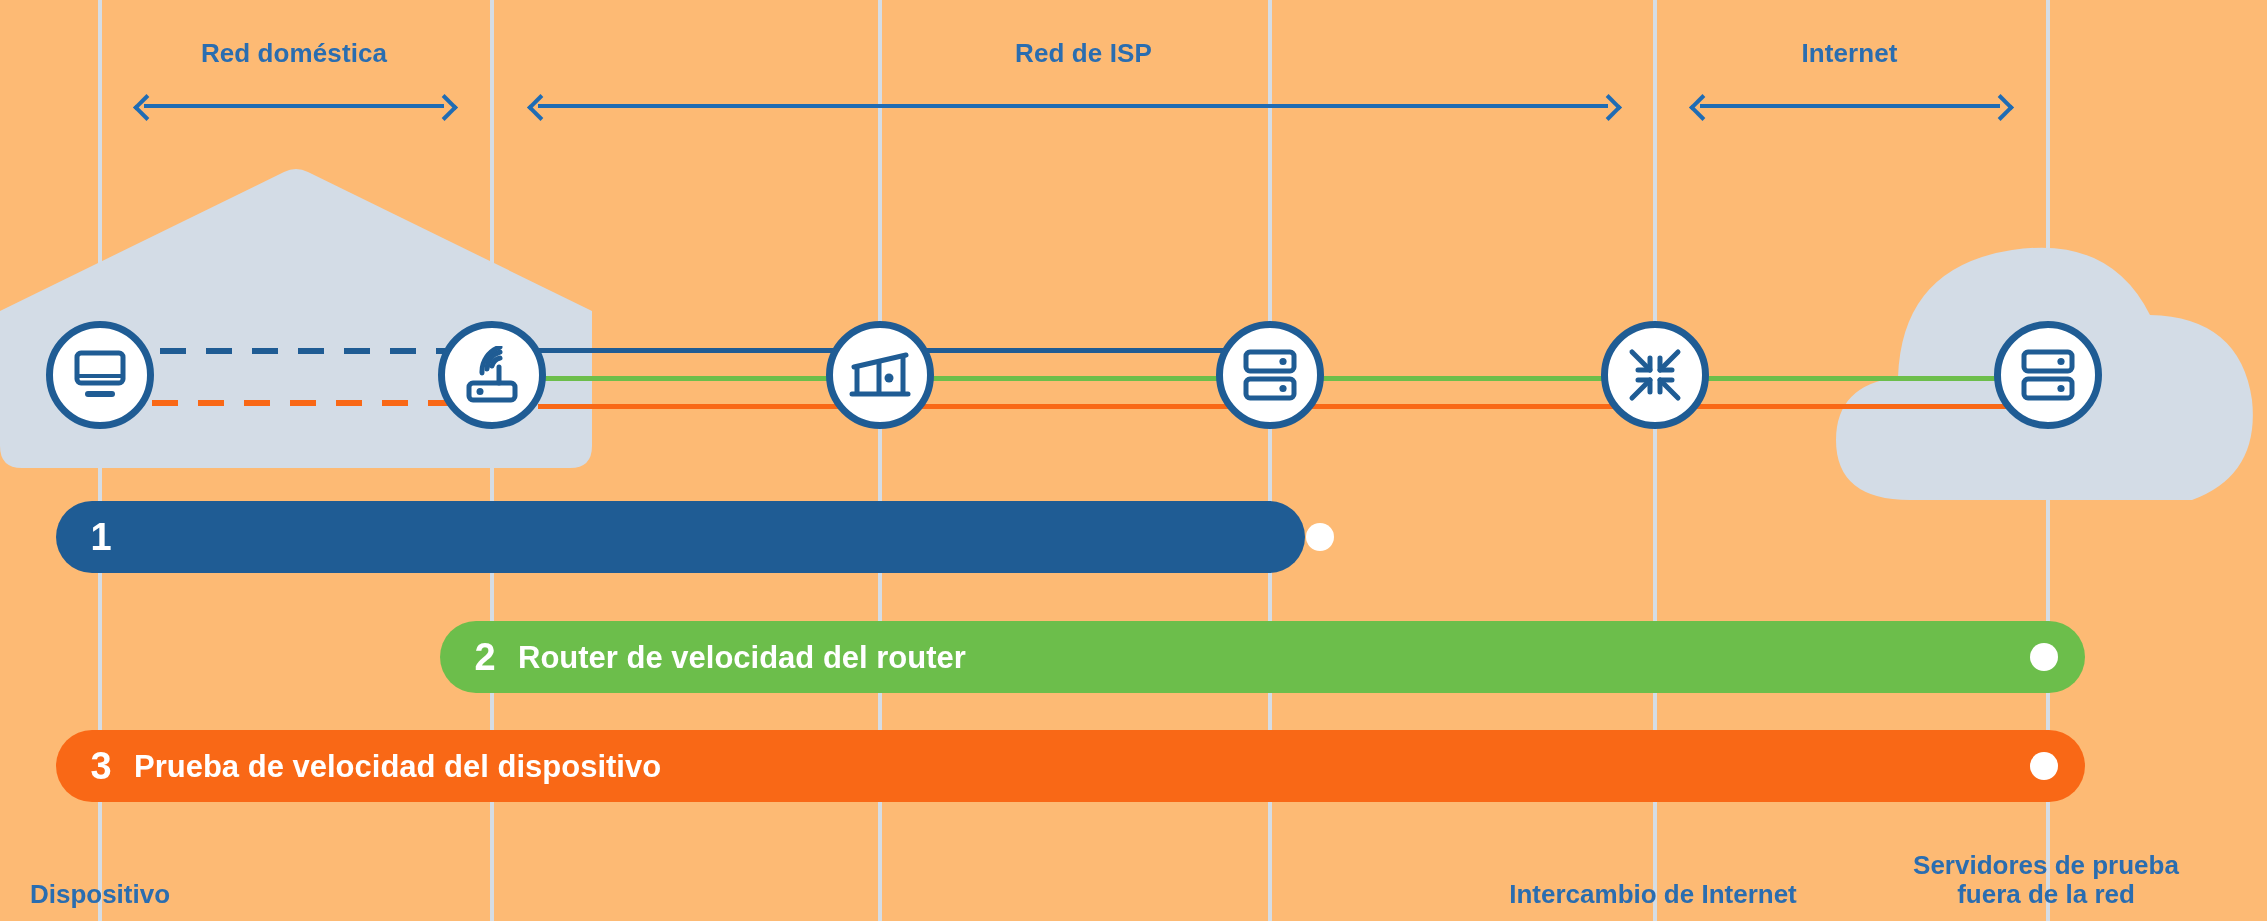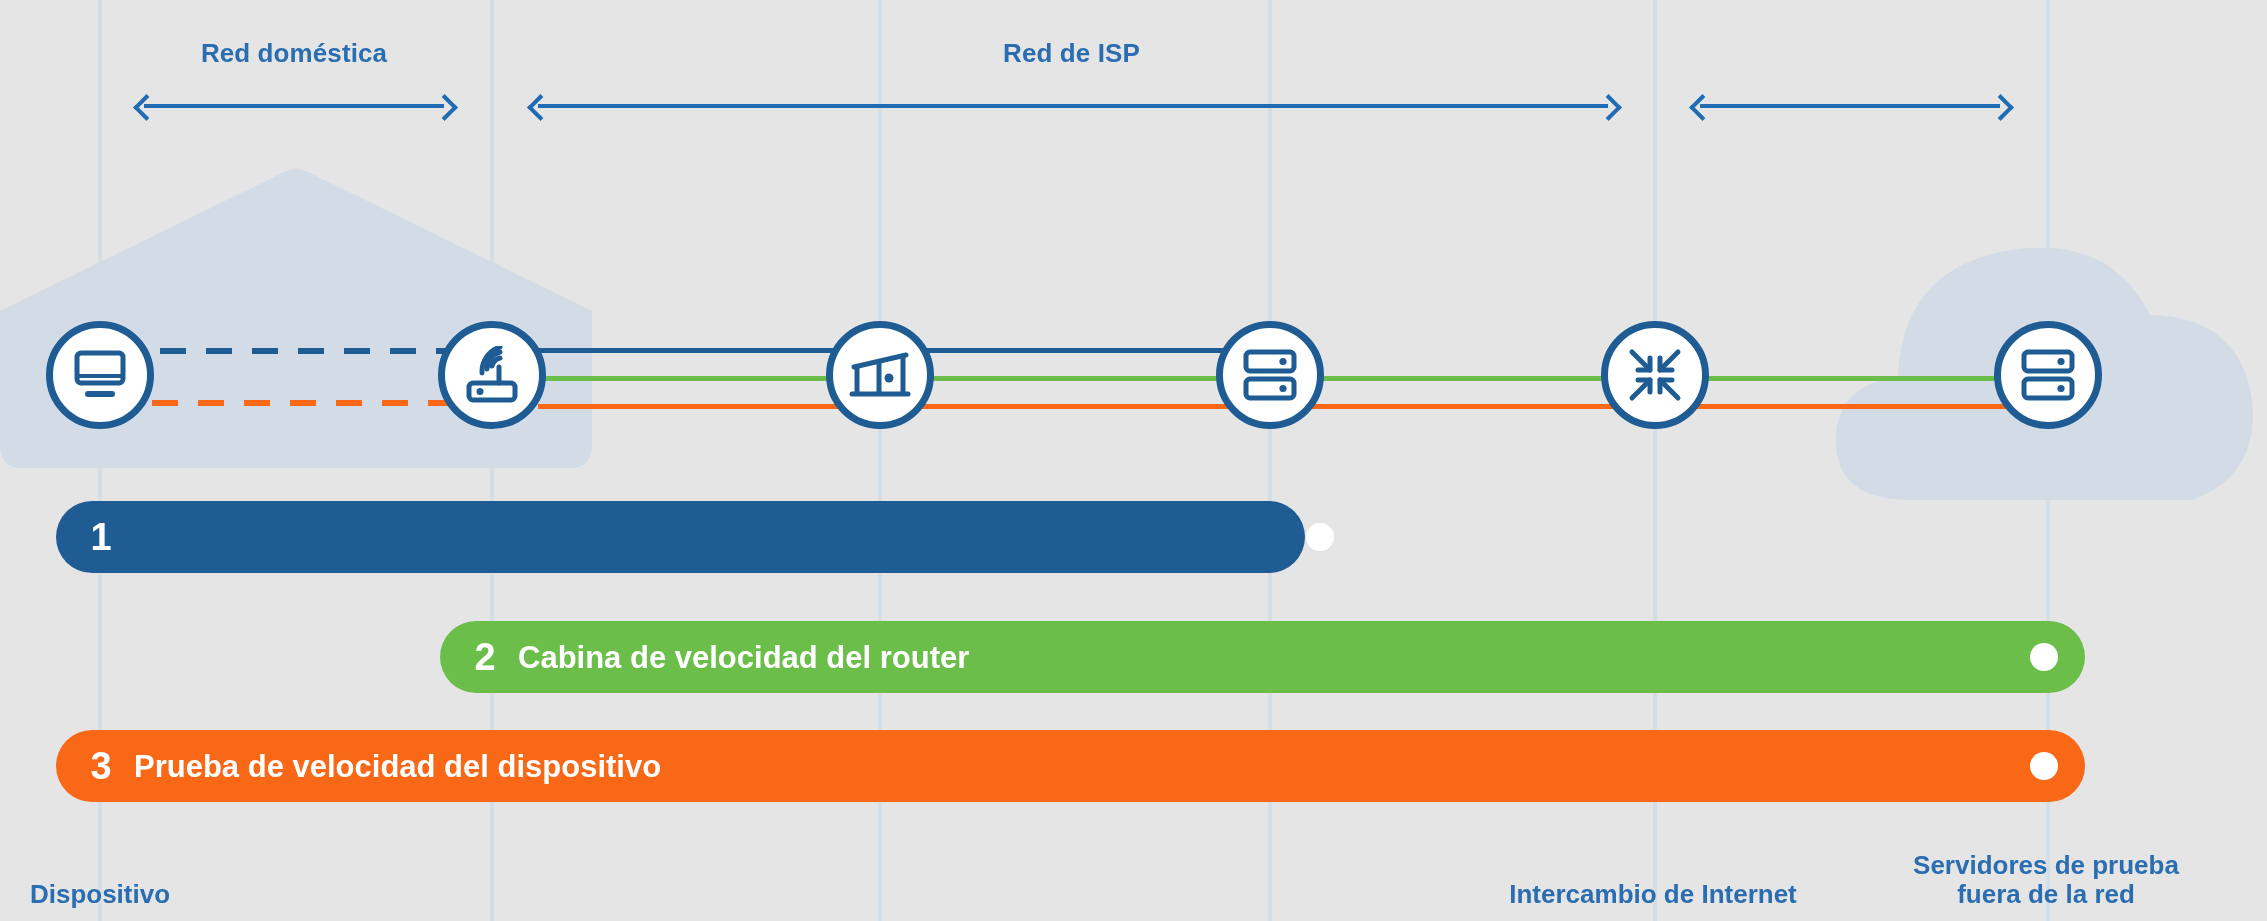--- a/index.html
+++ b/index.html
@@ -1,18 +1,18 @@
 <!DOCTYPE html>
 <html><head>
 <meta charset="utf-8">
 <title>Network Speed Test Diagram</title>
 <style>
   html,body{margin:0;padding:0;background:#000;}
   body{width:2267px;height:921px;font-family:"Liberation Sans",sans-serif;overflow:hidden;}
-  #stage{position:relative;width:2267px;height:921px;background:#e5e5e5;}
+  #stage{position:relative;width:2267px;height:921px;background:#fdba74;}
 
   
   .gridline{position:absolute;width:4px;background:#d5dde5;top:0;height:921px;}
 
   
   .zone-label{
     position:absolute;color:#2a6db0;font-weight:bold;font-size:26px;
     text-align:center;white-space:nowrap;letter-spacing:.1px;
   }
   .zone-arrow{position:absolute;height:26px;}
@@ -92,27 +92,28 @@
   <div class="gridline" style="left:1653px;"></div>
   <div class="gridline" style="left:2046px;"></div>
 
   <div class="zone-label" style="left:98px;top:38px;width:392px;">Red doméstica</div>
   <div class="zone-arrow" style="left:134px;top:93px;width:320px;">
     <span class="head left"></span>
     <span class="shaft"></span>
     <span class="head right"></span>
   </div>
 
-  <div class="zone-label" style="left:490px;top:38px;width:1163px;">Red de ISP</div>
+  <div class="zone-label" style="left:502px;top:38px;width:1163px;">Red de ISP</div>
   <div class="zone-arrow" style="left:528px;top:93px;width:1090px;">
     <span class="head left"></span>
     <span class="shaft"></span>
     <span class="head right"></span>
   </div>
 
+  <div class="zone-label" style="left:1653px;top:38px;width:393px;">Internet</div>
   <div class="zone-arrow" style="left:1690px;top:93px;width:320px;">
     <span class="head left"></span>
     <span class="shaft"></span>
     <span class="head right"></span>
   </div>
 
   <div class="house">
     <svg width="592" height="302" viewBox="0 0 592 302">
       <path d="M0 145 L0 280 Q0 302 22 302 L570 302 Q592 302 592 280 L592 145
                L308 6 Q296 0 284 6 Z" fill="#d3dce6"></path>
@@ -210,21 +211,21 @@
     </span>
   </div>
 
   <div class="bar b1" style="left:56px;top:501px;width:1249px;">
     <span class="num">1</span>
     <span class="enddot" style="left:1250px;"></span>
   </div>
 
   <div class="bar b2" style="left:440px;top:621px;width:1645px;">
     <span class="num">2</span>
-    <span class="txt">Cabina de velocidad del router</span>
+    <span class="txt">Router de velocidad del router</span>
     <span class="enddot" style="left:1590px;"></span>
   </div>
 
   <div class="bar b3" style="left:56px;top:730px;width:2029px;">
     <span class="num">3</span>
     <span class="txt">Prueba de velocidad del dispositivo</span>
     <span class="enddot" style="left:1974px;"></span>
   </div>
 
   <div class="axis-label" style="left:-70px;top:880px;width:340px;">Dispositivo</div>

